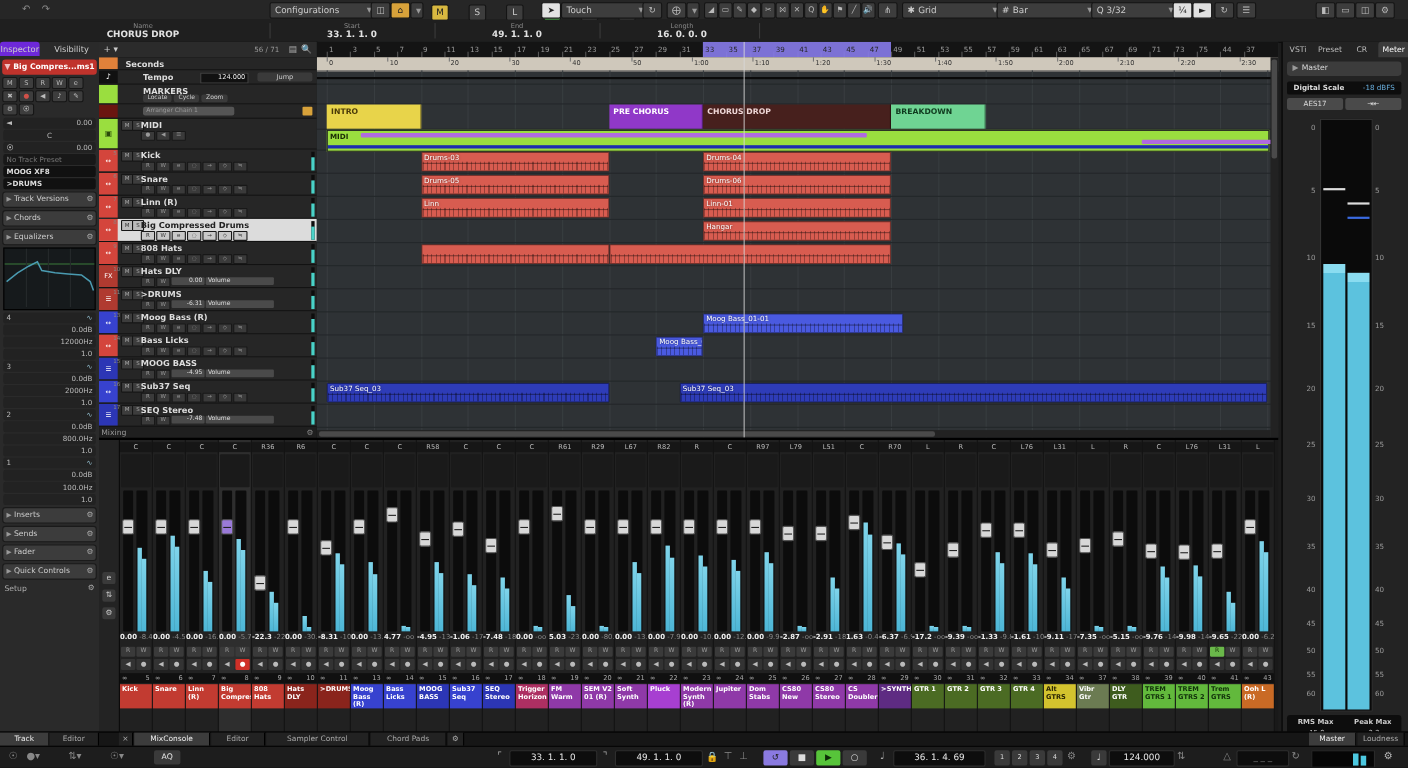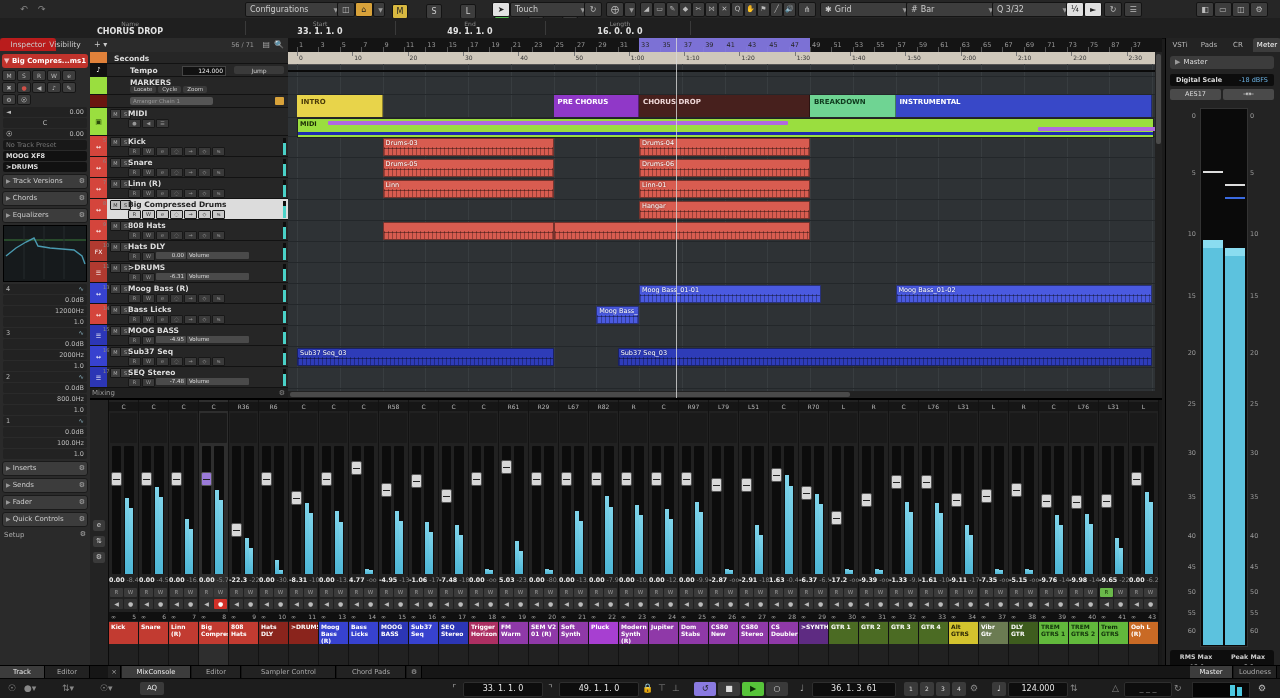--- a/index.html
+++ b/index.html
@@ -149,21 +149,21 @@
     <div class="isep" style="left:395px"></div>
     <div class="ilabel" style="left:405px;width:130px">End</div>
     <div class="ivalue" style="left:405px;width:130px">49. 1. 1.  0</div>
     <div class="isep" style="left:545px"></div>
     <div class="ilabel" style="left:555px;width:130px">Length</div>
     <div class="ivalue" style="left:555px;width:130px">16. 0. 0.  0</div>
     <div class="isep" style="left:690px"></div>
   </div>
 
   <div class="inspector">
-    <div class="itab" style="left:0;width:56px;background:#b91c1c;border-radius:3px 3px 0 0">Inspector</div>
+    <div class="itab" style="left:0;width:36px;background:#6d28d9;border-radius:3px 3px 0 0">Inspector</div>
     <div class="itab" style="left:46px;width:38px">Visibility</div>
     <div style="position:relative;margin:16px 2px 0 2px;height:14px;background:#c0332c;border-radius:3px;color:#fff;font-size:7px;font-weight:bold;line-height:14px;padding-left:10px">
       <span style="position:absolute;left:2px;color:#f0c0c0">▼</span>
       <span>Big Compres...ms1</span>
     </div>
     <div style="margin:2px;display:flex;flex-wrap:wrap;gap:1px" id="inspBtns">
         <div style="width: 12px; height: 9px; background: rgb(61, 61, 61); border: 1px solid rgb(22, 22, 22); border-radius: 2px; font-size: 6px; color: rgb(187, 187, 187); text-align: center; line-height: 9px;">M</div>
         <div style="width: 12px; height: 9px; background: rgb(61, 61, 61); border: 1px solid rgb(22, 22, 22); border-radius: 2px; font-size: 6px; color: rgb(187, 187, 187); text-align: center; line-height: 9px;">S</div>
         <div style="width: 12px; height: 9px; background: rgb(61, 61, 61); border: 1px solid rgb(22, 22, 22); border-radius: 2px; font-size: 6px; color: rgb(187, 187, 187); text-align: center; line-height: 9px;">R</div>
         <div style="width: 12px; height: 9px; background: rgb(61, 61, 61); border: 1px solid rgb(22, 22, 22); border-radius: 2px; font-size: 6px; color: rgb(187, 187, 187); text-align: center; line-height: 9px;">W</div>
@@ -577,21 +577,21 @@
         <div class="bnum" style="left: 716.375px;">67</div>
         <div class="btick" style="left: 714.375px;"></div>
         <div class="bnum" style="left: 737.75px;">69</div>
         <div class="btick" style="left: 735.75px;"></div>
         <div class="bnum" style="left: 759.125px;">71</div>
         <div class="btick" style="left: 757.125px;"></div>
         <div class="bnum" style="left: 780.5px;">73</div>
         <div class="btick" style="left: 778.5px;"></div>
         <div class="bnum" style="left: 801.875px;">75</div>
         <div class="btick" style="left: 799.875px;"></div>
-        <div class="bnum" style="left: 823.25px;">87</div>
+        <div class="bnum" style="left: 823.25px;">44</div>
         <div class="btick" style="left: 821.25px;"></div>
         <div class="bnum" style="left: 844.625px;">37</div>
         <div class="btick" style="left: 842.625px;"></div>
         <div class="cycle" style="left: 351px; width: 171px;"></div>
         <div class="bnum" style="left: 353px; color: rgb(34, 34, 34); z-index: 3;">33</div>
         <div class="bnum" style="left: 374.375px; color: rgb(34, 34, 34); z-index: 3;">35</div>
         <div class="bnum" style="left: 395.75px; color: rgb(34, 34, 34); z-index: 3;">37</div>
         <div class="bnum" style="left: 417.125px; color: rgb(34, 34, 34); z-index: 3;">39</div>
         <div class="bnum" style="left: 438.5px; color: rgb(34, 34, 34); z-index: 3;">41</div>
         <div class="bnum" style="left: 459.875px; color: rgb(34, 34, 34); z-index: 3;">43</div>
@@ -668,21 +668,20 @@
         <div class="lane" style="top: 220px; height: 20px;"></div>
         <div class="lane" style="top: 241px; height: 20px;"></div>
         <div class="lane" style="top: 262px; height: 20px;"></div>
         <div class="lane" style="top: 283px; height: 20px;"></div>
         <div class="lane" style="top: 304px; height: 20px;"></div>
         <div style="position: absolute; left: 0px; top: 6px; width: 874px; height: 2px; background: rgb(10, 10, 10);"></div>
         <div class="section" style="left: 9px; width: 85.5px; top: 31px; background: rgb(232, 212, 74); color: rgb(74, 58, 8);">INTRO</div>
         <div class="section" style="left: 265.5px; width: 85.5px; top: 31px; background: rgb(144, 56, 200); color: rgb(255, 255, 255);">PRE CHORUS</div>
         <div class="section" style="left: 351px; width: 171px; top: 31px; background: rgb(71, 32, 29); color: rgb(240, 216, 216);">CHORUS DROP</div>
         <div class="section" style="left: 522px; width: 85.5px; top: 31px; background: rgb(111, 212, 147); color: rgb(15, 58, 30);">BREAKDOWN</div>
-        <div class="section" style="left: 607.5px; width: 256.5px; top: 31px; background: rgb(56, 72, 200); color: rgb(255, 255, 255);">INSTRUMENTAL</div>
         <div style="position: absolute; left: 9px; top: 54px; width: 855px; height: 18px; background: rgb(154, 222, 63); border: 1px solid rgb(34, 34, 34);">
           <div style="position: absolute; left: 2px; top: 1px; font-size: 6.5px; font-weight: bold; color: rgb(26, 42, 5);">MIDI</div>
           <div style="position: absolute; left: 30px; top: 2px; width: 460px; height: 4px; background: rgb(176, 106, 224); border-radius: 1px;"></div>
           <div style="position: absolute; left: 740px; top: 8px; width: 118px; height: 4px; background: rgb(176, 106, 224); border-radius: 1px;"></div>
           <div style="position: absolute; left: 0px; bottom: 2px; width: 100%; height: 3px; background: rgb(28, 44, 176);"></div>
         </div>
         <div class="clip" style="left: 94.5px; width: 171px; top: 74px; height: 18px; background: rgb(216, 92, 80);">
           <div class="wave"></div>
           <div style="position: absolute; left: 0px; right: 0px; top: 55%; height: 1px; background: rgba(0, 0, 0, 0.4);"></div>
           <div class="cl">Drums-03</div>
@@ -722,25 +721,20 @@
           <div style="position: absolute; left: 0px; right: 0px; top: 55%; height: 1px; background: rgba(0, 0, 0, 0.4);"></div>
         </div>
         <div class="clip" style="left: 265.5px; width: 256.5px; top: 158px; height: 18px; background: rgb(216, 92, 80);">
           <div class="wave"></div>
           <div style="position: absolute; left: 0px; right: 0px; top: 55%; height: 1px; background: rgba(0, 0, 0, 0.4);"></div>
         </div>
         <div class="clip" style="left: 351px; width: 181.688px; top: 221px; height: 18px; background: rgb(74, 90, 224);">
           <div class="wave"></div>
           <div style="position: absolute; left: 0px; right: 0px; top: 55%; height: 1px; background: rgba(0, 0, 0, 0.4);"></div>
           <div class="cl">Moog Bass_01-01</div>
-        </div>
-        <div class="clip" style="left: 607.5px; width: 256.5px; top: 221px; height: 18px; background: rgb(74, 90, 224);">
-          <div class="wave"></div>
-          <div style="position: absolute; left: 0px; right: 0px; top: 55%; height: 1px; background: rgba(0, 0, 0, 0.4);"></div>
-          <div class="cl">Moog Bass_01-02</div>
         </div>
         <div class="clip" style="left: 308.25px; width: 42.75px; top: 242px; height: 18px; background: rgb(74, 90, 224);">
           <div class="wave"></div>
           <div style="position: absolute; left: 0px; right: 0px; top: 55%; height: 1px; background: rgba(0, 0, 0, 0.4);"></div>
           <div class="cl">Moog Bass_01</div>
         </div>
         <div class="clip" style="left: 9px; width: 256.5px; top: 284px; height: 18px; background: rgb(46, 60, 184);">
           <div class="wave"></div>
           <div style="position: absolute; left: 0px; right: 0px; top: 55%; height: 1px; background: rgba(0, 0, 0, 0.4);"></div>
           <div class="cl">Sub37 Seq_03</div>
@@ -1641,21 +1635,21 @@
             <span style="position:absolute;right:2px;top:1px">43</span>
           </div>
           <div class="namerow" style="background: rgb(201, 106, 37); color: rgb(255, 255, 255);">Ooh L (R)</div>
         </div>
       </div>
   </div>
 
   <div class="rpanel">
     <div id="rTabs">
         <div class="rtab" style="left: 0px; width: 28px;">VSTi</div>
-        <div class="rtab" style="left: 29px; width: 28px;">Pads</div>
+        <div class="rtab" style="left: 29px; width: 28px;">Preset</div>
         <div class="rtab" style="left: 58px; width: 28px;">CR</div>
         <div class="rtab" style="left: 87px; width: 28px; background: rgb(60, 60, 60); color: rgb(255, 255, 255); border-radius: 3px 3px 0px 0px;">Meter</div>
       </div>
     <div class="masterbar"><span style="color:#999;margin-right:3px">▶</span><span>Master</span></div>
     <div class="dscale">
       <span style="position:absolute;left:6px;color:#ddd;font-weight:bold">Digital Scale</span>
       <span style="position:absolute;right:6px;color:#6ab0e0">-18 dBFS</span>
     </div>
     <div class="aesbtn" style="left:4px;width:51px">AES17</div>
     <div class="aesbtn" style="left:57px;width:51px">⇥⇤</div>
@@ -1731,21 +1725,21 @@
     <span class="ticon" style="left:548px;color:#aaa">⌝</span>
     <div class="tpbox" style="left:559px;width:78px">49. 1. 1.  0</div>
     <span class="ticon" style="left:642px">🔒</span>
     <span class="ticon" style="left:658px">⊤</span>
     <span class="ticon" style="left:672px">⊥</span>
     <div class="tpbtn" style="left:694px;background:#8a7ae0;color:#222">↺</div>
     <div class="tpbtn" style="left:718px">■</div>
     <div class="tpbtn" style="left:742px;background:#57c43a;color:#0c2a06">▶</div>
     <div class="tpbtn" style="left:766px">○</div>
     <span class="ticon" style="left:800px;color:#aaa">♩</span>
-    <div class="tpbox" style="left:812px;width:82px">36. 1. 3. 61</div>
+    <div class="tpbox" style="left:812px;width:82px">36. 1. 4. 69</div>
     <div class="tpbtn" style="left:904px;width:14px;font-size:6px">1</div>
     <div class="tpbtn" style="left:920px;width:14px;font-size:6px">2</div>
     <div class="tpbtn" style="left:936px;width:14px;font-size:6px">3</div>
     <div class="tpbtn" style="left:952px;width:14px;font-size:6px">4</div>
     <span class="ticon" style="left:970px">⚙</span>
     <div class="tpbtn" style="left:992px;width:14px">♩</div>
     <div class="tpbox" style="left:1008px;width:58px">124.000</div>
     <span class="ticon" style="left:1070px">⇅</span>
     <span class="ticon" style="left:1112px">△</span>
     <div class="tpbox" style="left:1124px;width:46px;color:#777">_ _ _</div>

